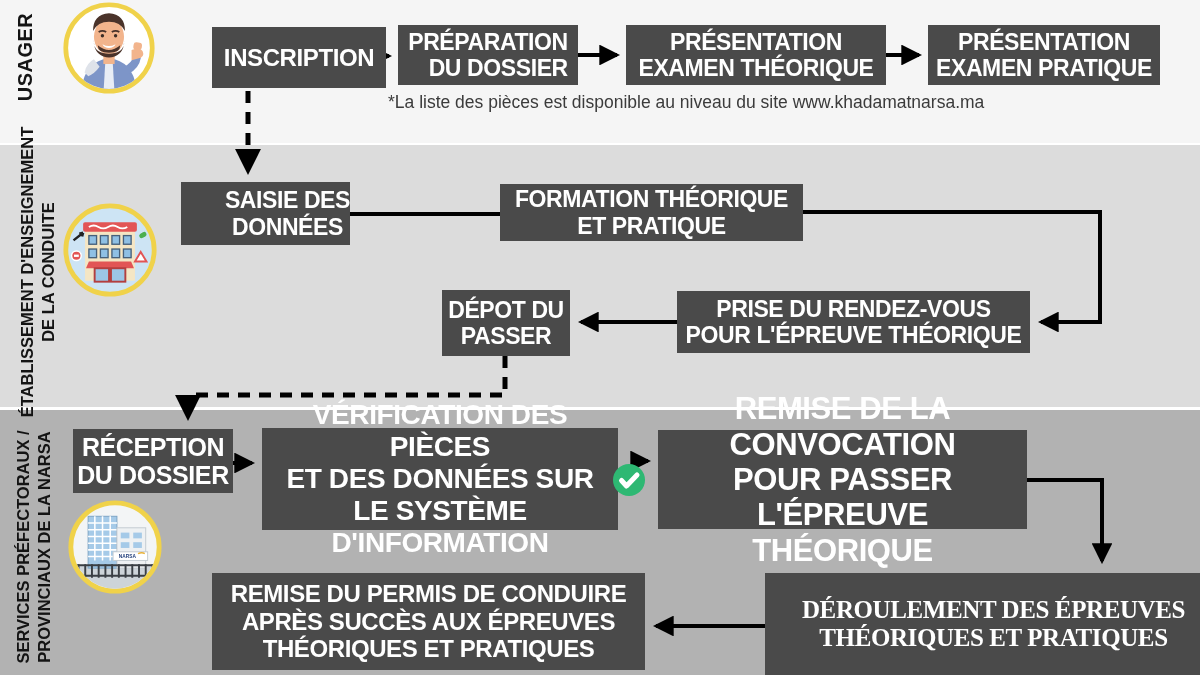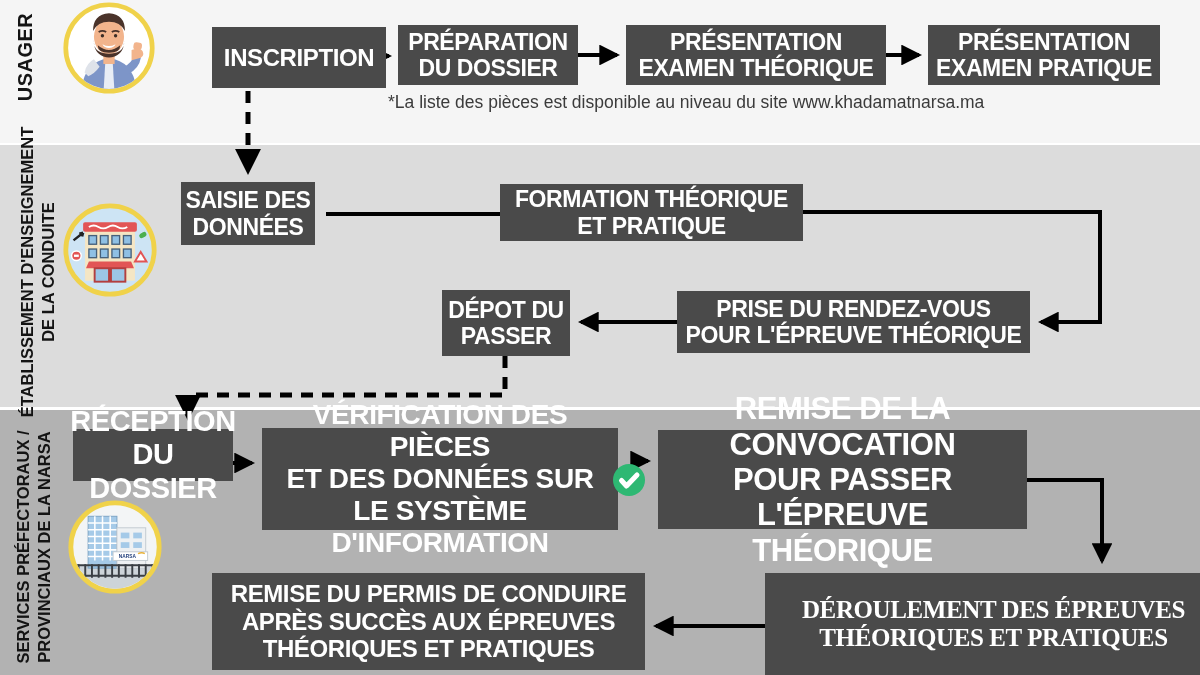--- a/index.html
+++ b/index.html
@@ -68,37 +68,37 @@
       <path d="M677,322 H581" marker-end="url(#ah)"></path>
       <path d="M505,356 V395 H188 V417" stroke-width="5" stroke-dasharray="12 9" marker-end="url(#ah)"></path>
       <path d="M233,463 H252" marker-end="url(#ah)"></path>
       <path d="M637,461 H648" marker-end="url(#ah)"></path>
       <path d="M1027,480 H1102 V561" marker-end="url(#ah)"></path>
       <path d="M765,626 H656" marker-end="url(#ah)"></path>
     </g>
   </svg>
 
   <div class="node" style="left:186px;top:27px;width:174px;height:61px;font-size:24px;margin-left:26px;"><span>INSCRIPTION</span></div>
-  <div class="node" style="left:398px;top:25px;width:180px;height:60px;font-size:23px;"><span>PRÉPARATION
+  <div class="node" style="left:398px;top:25px;width:180px;height:60px;font-size:23px;text-align:right;"><span>PRÉPARATION
 DU DOSSIER</span></div>
   <div class="node" style="left:626px;top:25px;width:260px;height:60px;font-size:23px;"><span>PRÉSENTATION
 EXAMEN THÉORIQUE</span></div>
   <div class="node" style="left:928px;top:25px;width:232px;height:60px;font-size:23px;"><span>PRÉSENTATION
 EXAMEN PRATIQUE</span></div>
 
-  <div class="node" style="left:181px;top:182px;width:134px;height:63px;font-size:23px;"><span>SAISIE DES
+  <div class="node" style="left:181px;top:182px;width:169px;height:63px;font-size:23px;justify-content:flex-end;"><span>SAISIE DES
 DONNÉES</span></div>
   <div class="node" style="left:500px;top:184px;width:303px;height:57px;font-size:23px;"><span>FORMATION THÉORIQUE
 ET PRATIQUE</span></div>
   <div class="node" style="left:677px;top:291px;width:353px;height:62px;font-size:23px;"><span>PRISE DU RENDEZ-VOUS
 POUR L'ÉPREUVE THÉORIQUE</span></div>
   <div class="node" style="left:442px;top:290px;width:128px;height:66px;font-size:23px;"><span>DÉPOT DU
 PASSER</span></div>
 
-  <div class="node" style="left:73px;top:429px;width:160px;height:52px;font-size:29px;"><span>RÉCEPTION
+  <div class="node" style="left:73px;top:429px;width:160px;height:64px;font-size:25px;"><span>RÉCEPTION
 DU DOSSIER</span></div>
   <div class="node" style="left:262px;top:428px;width:356px;height:102px;font-size:28px;"><span>VÉRIFICATION DES PIÈCES
 ET DES DONNÉES SUR
 LE SYSTÈME D'INFORMATION</span></div>
   <div class="node" style="left:658px;top:430px;width:369px;height:99px;font-size:31px;"><span>REMISE DE LA CONVOCATION
 POUR PASSER L'ÉPREUVE
 THÉORIQUE</span></div>
   <div class="node" style="left:765px;top:573px;width:457px;height:102px;font-size:25px;font-family:Liberation Serif, serif;"><span>DÉROULEMENT DES ÉPREUVES
 THÉORIQUES ET PRATIQUES</span></div>
   <div class="node" style="left:212px;top:573px;width:433px;height:97px;font-size:24px;"><span>REMISE DU PERMIS DE CONDUIRE

